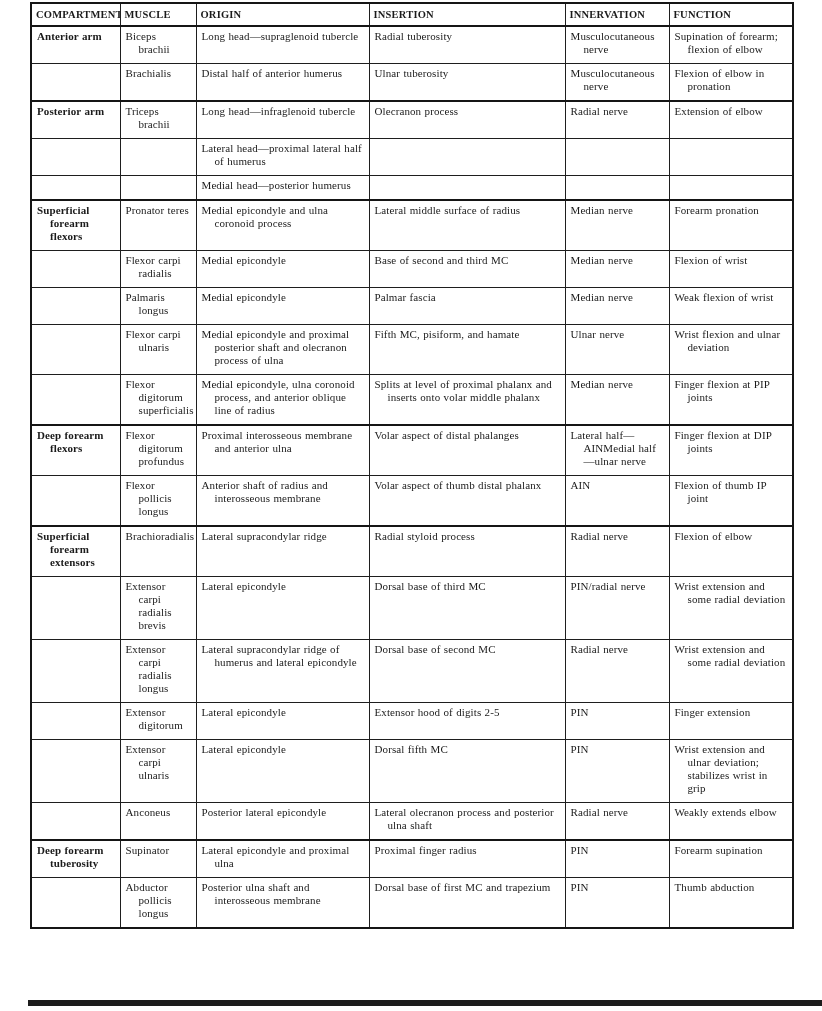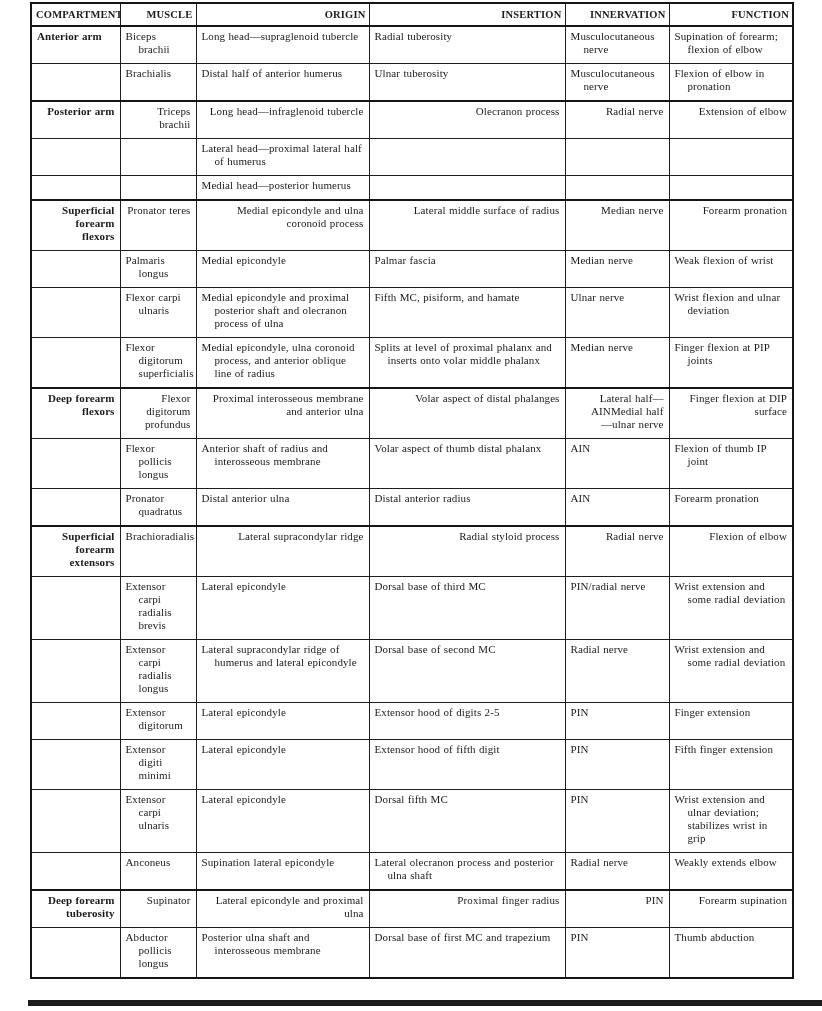--- a/index.html
+++ b/index.html
@@ -32,29 +32,28 @@
     line-height: 13px;
     padding: 3px 5px 7px 5px;
     word-spacing: 0.5px;
     letter-spacing: 0.1px;
     overflow: hidden;
   }
   thead th {
     font-weight: bold;
     font-size: 10.5px;
     line-height: 12px;
-    text-align: right;
+    text-align: left;
     padding: 5px 3px 4px 4px;
     border-bottom: 2px solid #151515;
     white-space: nowrap;
     letter-spacing: 0.2px;
   }
   tr.group-start td {
     border-top: 2.5px solid #151515;
-    text-align: right;
   }
   td.col-compartment { font-weight: bold; }
   .cell {
     padding-left: 13px;
     text-indent: -13px;
   }
   .bottom-rule {
     position: absolute;
     left: 28px;
     right: 0;
@@ -205,20 +204,40 @@
           </td>
           <td class="col-function">
             <div class="cell">Forearm pronation</div>
           </td>
         </tr>
         <tr>
           <td class="col-compartment">
             <div class="cell"></div>
           </td>
           <td class="col-muscle">
+            <div class="cell">Flexor carpi radialis</div>
+          </td>
+          <td class="col-origin">
+            <div class="cell">Medial epicondyle</div>
+          </td>
+          <td class="col-insertion">
+            <div class="cell">Base of second and third MC</div>
+          </td>
+          <td class="col-innervation">
+            <div class="cell">Median nerve</div>
+          </td>
+          <td class="col-function">
+            <div class="cell">Flexion of wrist</div>
+          </td>
+        </tr>
+        <tr>
+          <td class="col-compartment">
+            <div class="cell"></div>
+          </td>
+          <td class="col-muscle">
             <div class="cell">Palmaris longus</div>
           </td>
           <td class="col-origin">
             <div class="cell">Medial epicondyle</div>
           </td>
           <td class="col-insertion">
             <div class="cell">Palmar fascia</div>
           </td>
           <td class="col-innervation">
             <div class="cell">Median nerve</div>
@@ -277,21 +296,21 @@
           <td class="col-origin">
             <div class="cell">Proximal interosseous membrane and anterior ulna</div>
           </td>
           <td class="col-insertion">
             <div class="cell">Volar aspect of distal phalanges</div>
           </td>
           <td class="col-innervation">
             <div class="cell">Lateral half—AINMedial half—ulnar nerve</div>
           </td>
           <td class="col-function">
-            <div class="cell">Finger flexion at DIP surface</div>
+            <div class="cell">Finger flexion at DIP joints</div>
           </td>
         </tr>
         <tr>
           <td class="col-compartment">
             <div class="cell"></div>
           </td>
           <td class="col-muscle">
             <div class="cell">Flexor pollicis longus</div>
           </td>
           <td class="col-origin">
@@ -300,40 +319,20 @@
           <td class="col-insertion">
             <div class="cell">Volar aspect of thumb distal phalanx</div>
           </td>
           <td class="col-innervation">
             <div class="cell">AIN</div>
           </td>
           <td class="col-function">
             <div class="cell">Flexion of thumb IP joint</div>
           </td>
         </tr>
-        <tr>
-          <td class="col-compartment">
-            <div class="cell"></div>
-          </td>
-          <td class="col-muscle">
-            <div class="cell">Pronator quadratus</div>
-          </td>
-          <td class="col-origin">
-            <div class="cell">Distal anterior ulna</div>
-          </td>
-          <td class="col-insertion">
-            <div class="cell">Distal anterior radius</div>
-          </td>
-          <td class="col-innervation">
-            <div class="cell">AIN</div>
-          </td>
-          <td class="col-function">
-            <div class="cell">Forearm pronation</div>
-          </td>
-        </tr>
         <tr class="group-start">
           <td class="col-compartment">
             <div class="cell">Superficial forearm extensors</div>
           </td>
           <td class="col-muscle">
             <div class="cell">Brachioradialis</div>
           </td>
           <td class="col-origin">
             <div class="cell">Lateral supracondylar ridge</div>
           </td>
@@ -405,64 +404,44 @@
           </td>
           <td class="col-function">
             <div class="cell">Finger extension</div>
           </td>
         </tr>
         <tr>
           <td class="col-compartment">
             <div class="cell"></div>
           </td>
           <td class="col-muscle">
-            <div class="cell">Extensor digiti minimi</div>
+            <div class="cell">Extensor carpi ulnaris</div>
           </td>
           <td class="col-origin">
             <div class="cell">Lateral epicondyle</div>
           </td>
           <td class="col-insertion">
-            <div class="cell">Extensor hood of fifth digit</div>
+            <div class="cell">Dorsal fifth MC</div>
           </td>
           <td class="col-innervation">
             <div class="cell">PIN</div>
           </td>
           <td class="col-function">
-            <div class="cell">Fifth finger extension</div>
-          </td>
-        </tr>
-        <tr>
-          <td class="col-compartment">
-            <div class="cell"></div>
-          </td>
-          <td class="col-muscle">
-            <div class="cell">Extensor carpi ulnaris</div>
-          </td>
-          <td class="col-origin">
-            <div class="cell">Lateral epicondyle</div>
-          </td>
-          <td class="col-insertion">
-            <div class="cell">Dorsal fifth MC</div>
-          </td>
-          <td class="col-innervation">
-            <div class="cell">PIN</div>
-          </td>
-          <td class="col-function">
             <div class="cell">Wrist extension and ulnar deviation; stabilizes wrist in grip</div>
           </td>
         </tr>
         <tr>
           <td class="col-compartment">
             <div class="cell"></div>
           </td>
           <td class="col-muscle">
             <div class="cell">Anconeus</div>
           </td>
           <td class="col-origin">
-            <div class="cell">Supination lateral epicondyle</div>
+            <div class="cell">Posterior lateral epicondyle</div>
           </td>
           <td class="col-insertion">
             <div class="cell">Lateral olecranon process and posterior ulna shaft</div>
           </td>
           <td class="col-innervation">
             <div class="cell">Radial nerve</div>
           </td>
           <td class="col-function">
             <div class="cell">Weakly extends elbow</div>
           </td>

